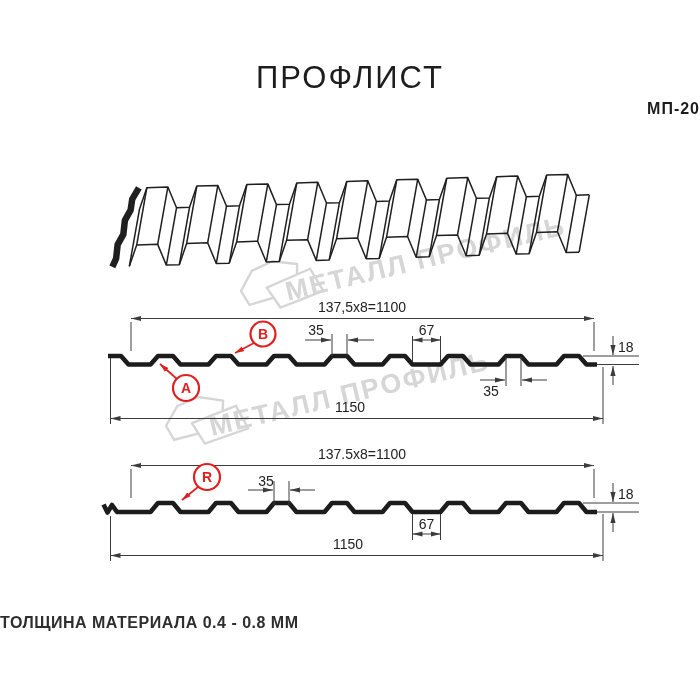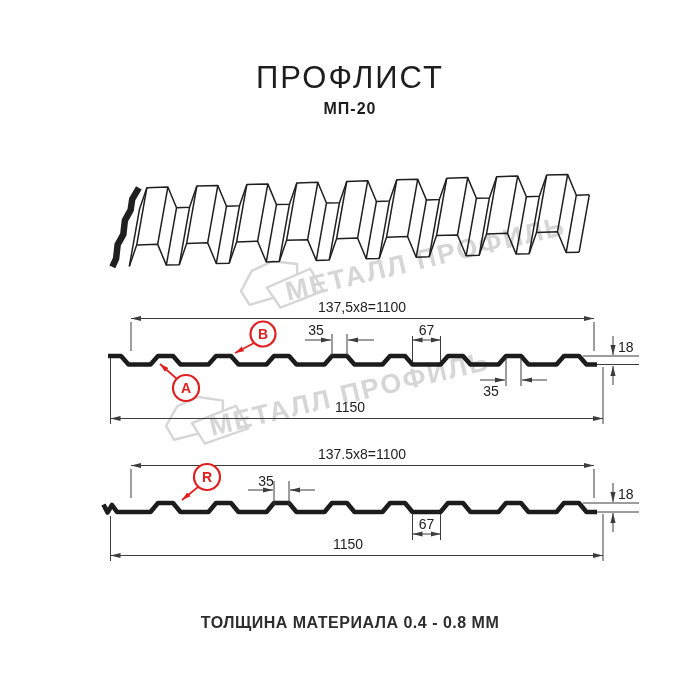--- a/index.html
+++ b/index.html
@@ -3,23 +3,23 @@
 <meta charset="utf-8">
 <style>
   :root{
     --ink:#1d1d1d; --line:#1c1c1c; --dim:#3c3c3c; --red:#e02020; --wm:#d6d6d6;
   }
   html,body{margin:0;padding:0;background:#fff;}
   .page{position:relative;width:700px;height:700px;background:#fff;overflow:hidden;
         font-family:"Liberation Sans",sans-serif;}
   .title{position:absolute;top:60px;left:0;width:700px;text-align:center;
          font-size:31px;font-weight:400;letter-spacing:2px;color:var(--ink);}
-  .subtitle{position:absolute;top:100px;left:0;width:700px;text-align:center;
+  .subtitle{position:absolute;top:100px;left:0;width:700px;text-align:right;
          font-size:16px;font-weight:700;letter-spacing:1px;color:var(--ink);}
-  .footer{position:absolute;top:614px;left:0;width:700px;text-align:center;
+  .footer{position:absolute;top:614px;left:0;width:700px;text-align:left;
          font-size:16px;font-weight:600;letter-spacing:.5px;color:#2e2e2e;}
   svg{position:absolute;top:0;left:0;}
   svg text{font-family:"Liberation Sans",sans-serif;}
   .profile{stroke:var(--line);stroke-width:4.6;fill:none;stroke-linejoin:round;}
   .sheetline{stroke:#1f1f1f;stroke-width:1.5;fill:none;stroke-linejoin:round;}
   .thin{stroke:var(--dim);stroke-width:1;fill:none;}
   .dimtext{fill:#222;font-size:14px;}
   .wmtext{fill:var(--wm);font-size:27px;font-weight:700;letter-spacing:2px;}
   .wmlogo{stroke:var(--wm);stroke-width:2.4;fill:#ffffff;stroke-linejoin:round;}
   .redline{stroke:var(--red);stroke-width:1.7;fill:none;}

